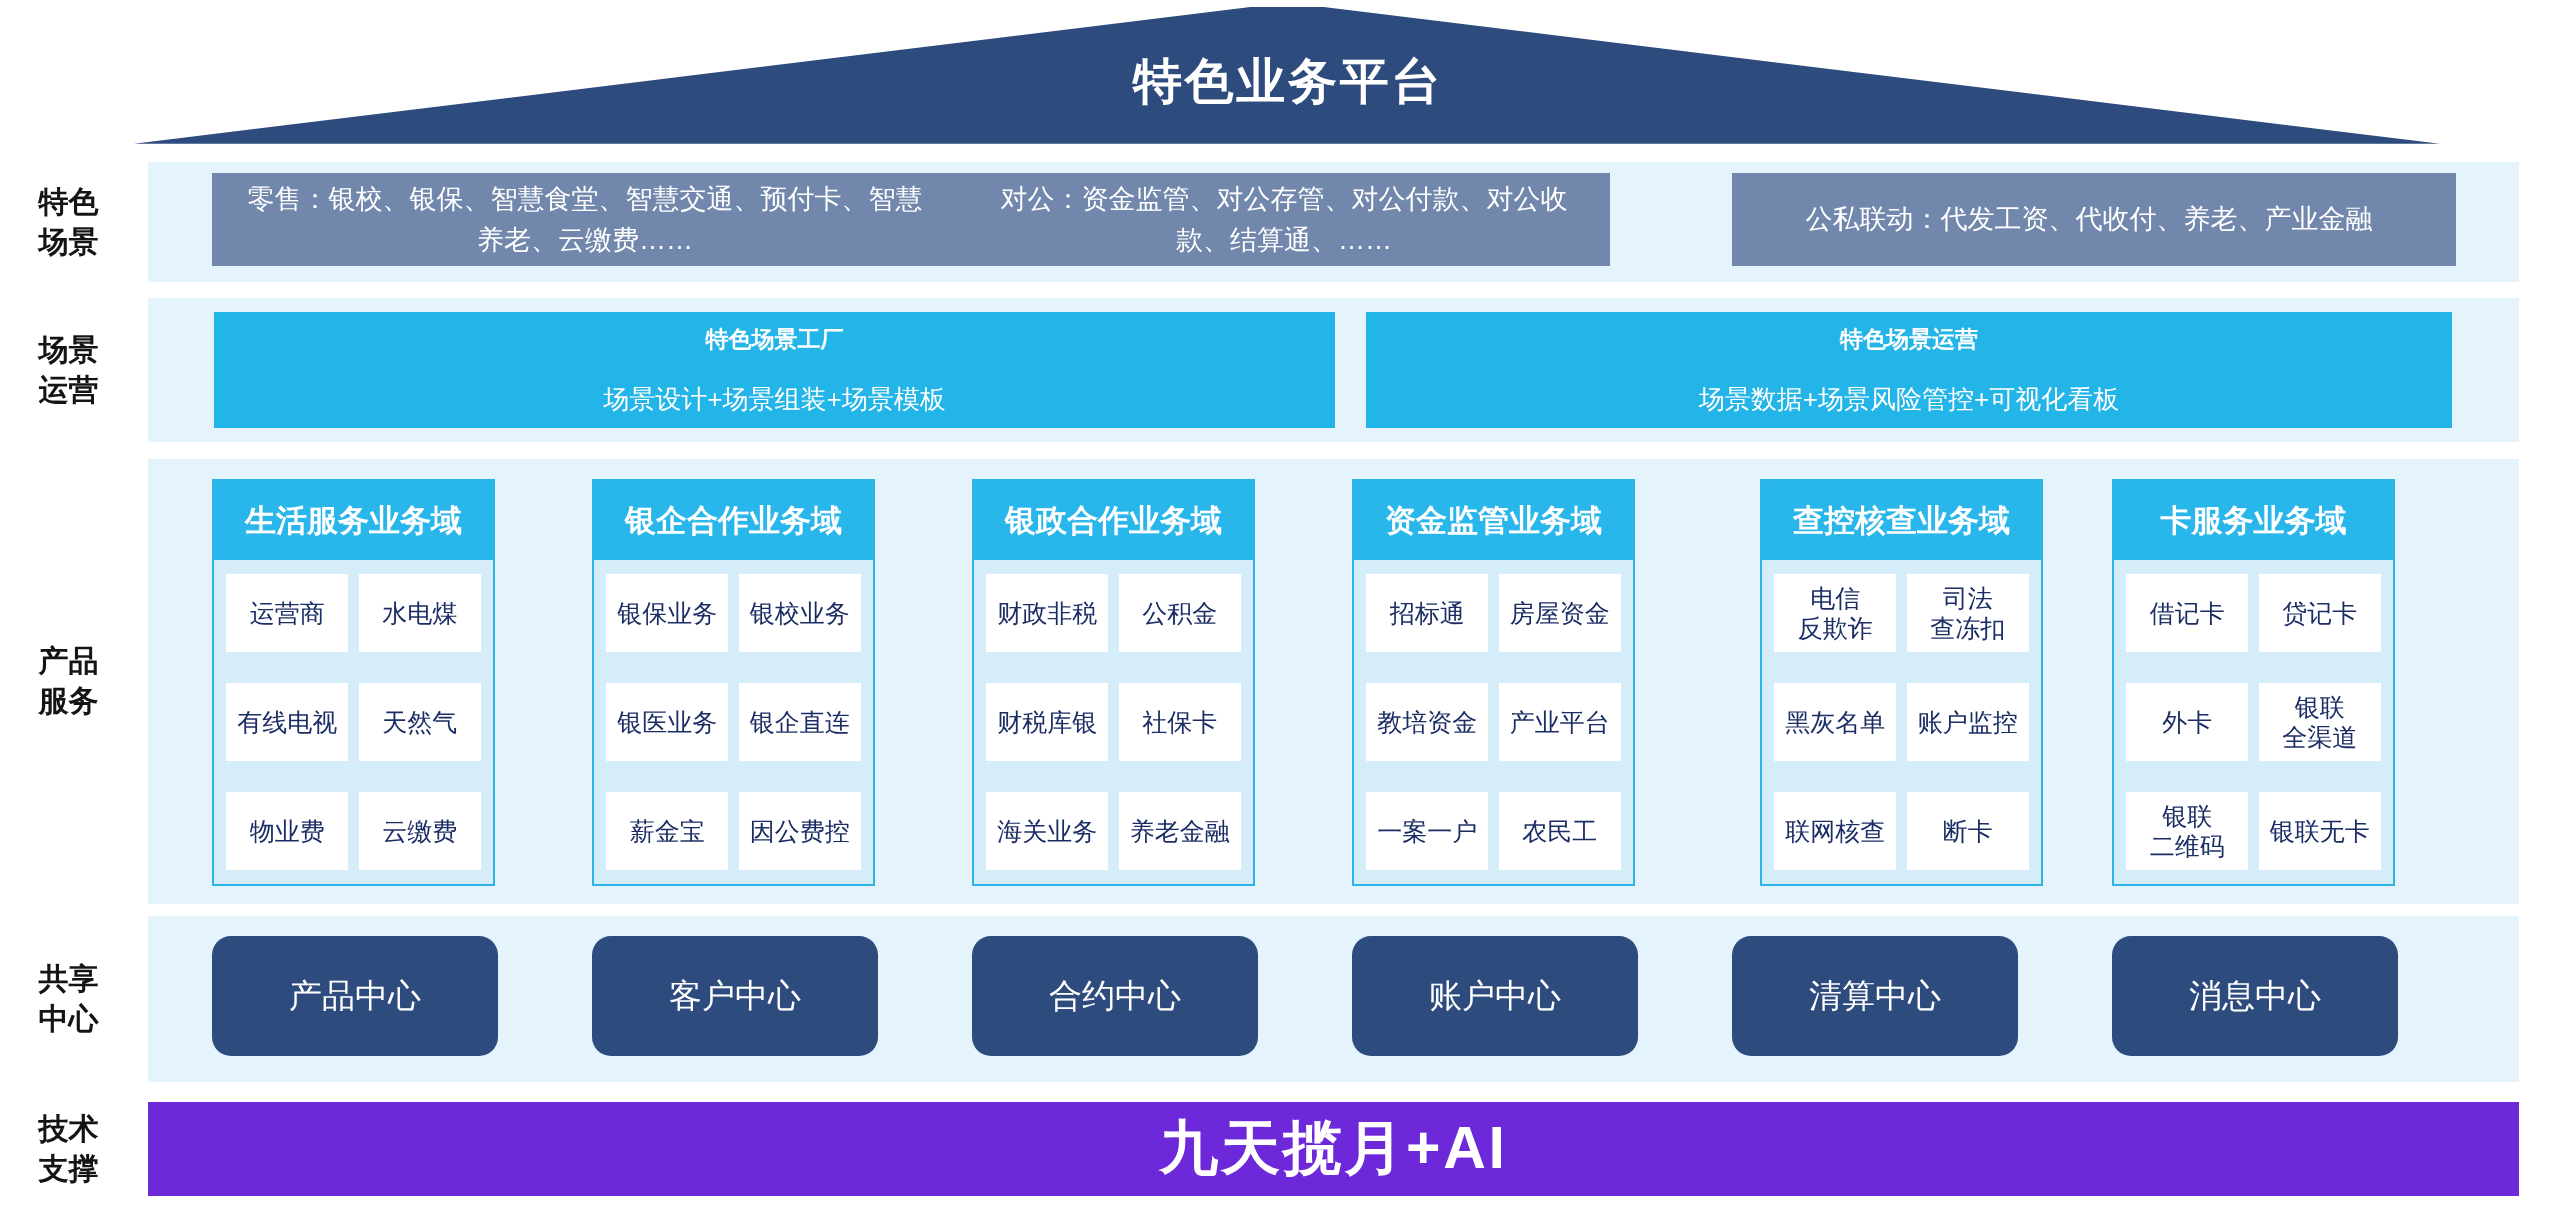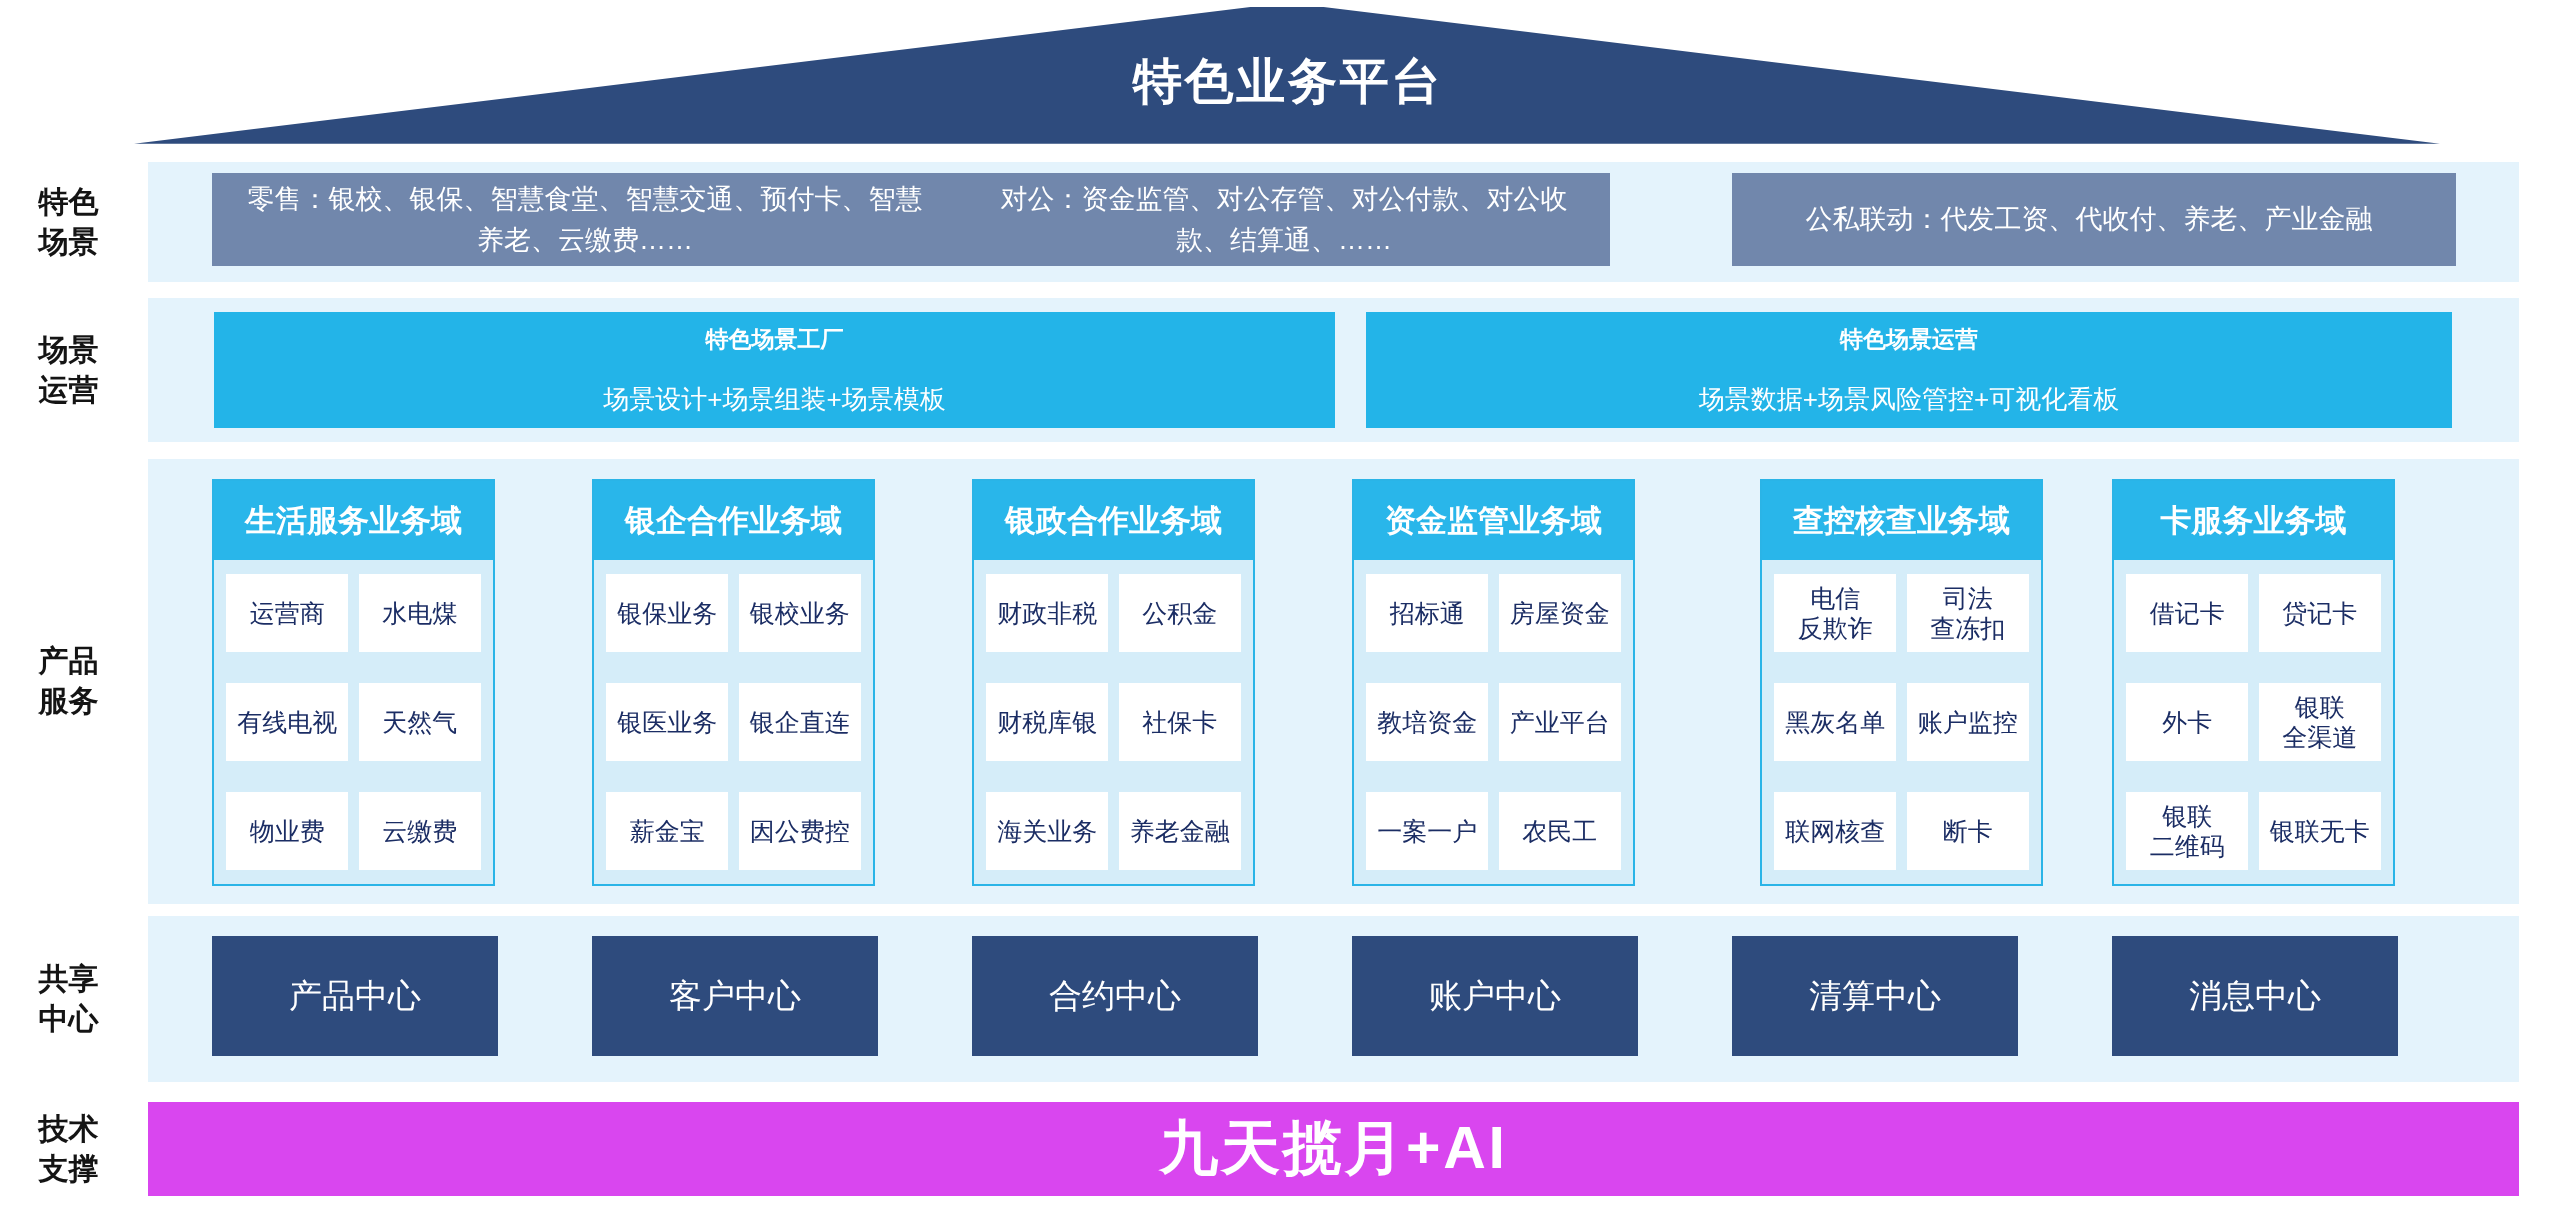--- a/index.html
+++ b/index.html
@@ -78,28 +78,29 @@
   }
   .panel.p1{left:212px;}  .panel.p2{left:592px;}
   .panel.p3{left:972px;} .panel.p4{left:1352px;}
   .panel.p5{left:1732px;margin-left:28px;} .panel.p6{left:2112px;}
   
   .center-box{
     position:absolute;top:936px;width:286px;height:120px;
     background:#2e4b7d;color:#ffffff;
     display:flex;align-items:center;justify-content:center;
     font-size:33px;
+    border-radius:19px;
   }
   .center-box.c1{left:212px;}  .center-box.c2{left:592px;}
   .center-box.c3{left:972px;} .center-box.c4{left:1352px;}
   .center-box.c5{left:1732px;} .center-box.c6{left:2112px;}
   
   .tech{
     position:absolute;left:148px;top:1102px;width:2371px;height:94px;
-    background:#d946ef;color:#ffffff;
+    background:#6d28d9;color:#ffffff;
     display:flex;align-items:center;justify-content:center;
     font-size:59px;font-weight:bold;letter-spacing:2.7px;
   }
 </style>
 </head>
 <body>
 
 <div class="canvas">
 
   <div class="roof"></div>

